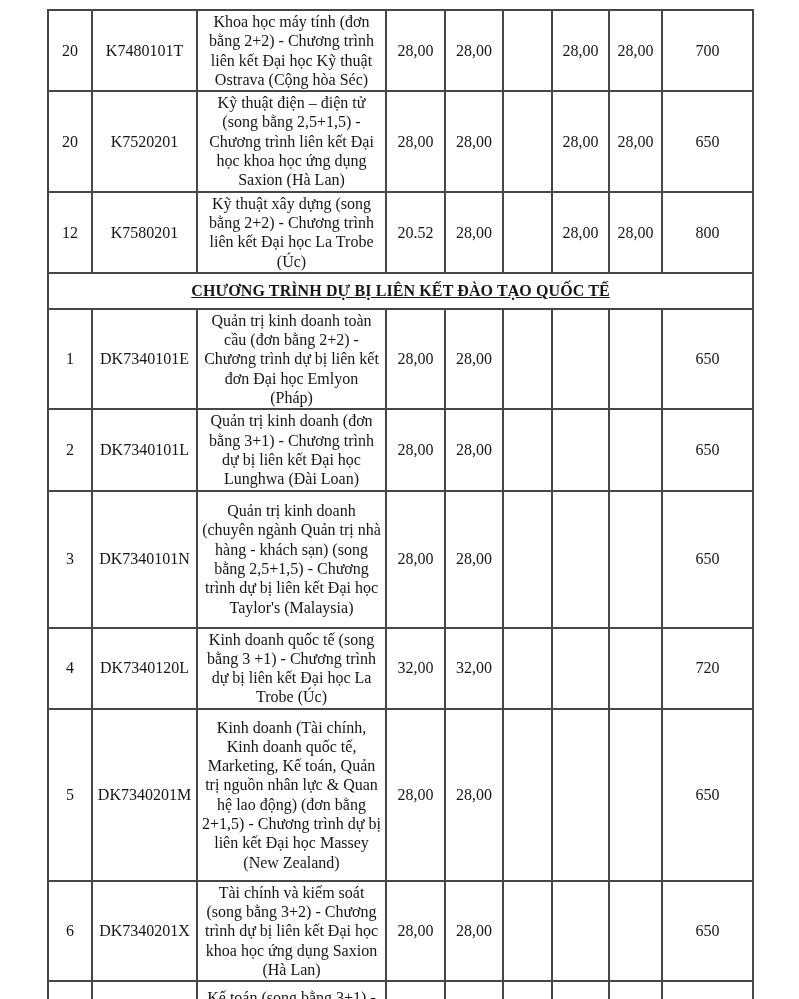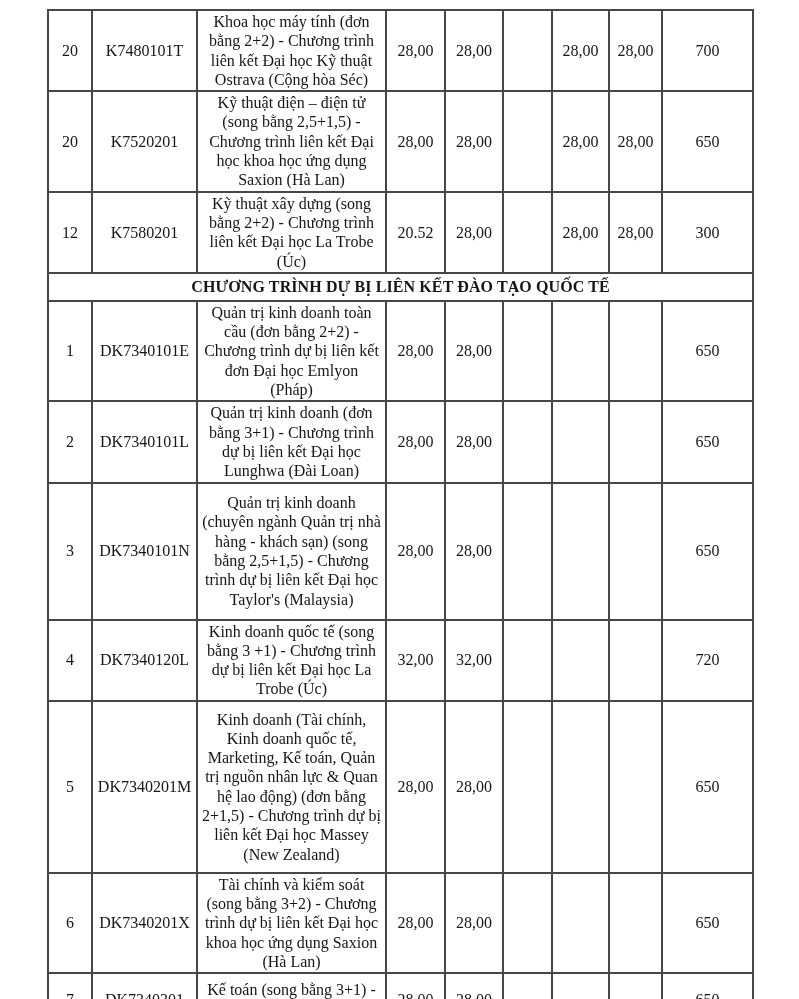--- a/index.html
+++ b/index.html
@@ -85,23 +85,23 @@
         </tr>
         <tr style="height: 78px;">
           <td class="col-stt">12</td>
           <td class="col-code">K7580201</td>
           <td class="col-name">Kỹ thuật xây dựng (song bằng 2+2) - Chương trình liên kết Đại học La Trobe (Úc)</td>
           <td class="col-score">20.52</td>
           <td class="col-score">28,00</td>
           <td class="col-score"></td>
           <td class="col-score">28,00</td>
           <td class="col-score">28,00</td>
-          <td class="col-fee">300</td>
+          <td class="col-fee">800</td>
         </tr>
-        <tr style="height: 28px;">
+        <tr style="height: 36px; text-decoration: underline;">
           <td colspan="9" class="section-header">CHƯƠNG TRÌNH DỰ BỊ LIÊN KẾT ĐÀO TẠO QUỐC TẾ</td>
         </tr>
         <tr style="height: 97px;">
           <td class="col-stt">1</td>
           <td class="col-code">DK7340101E</td>
           <td class="col-name">Quản trị kinh doanh toàn cầu (đơn bằng 2+2) - Chương trình dự bị liên kết đơn Đại học Emlyon (Pháp)</td>
           <td class="col-score">28,00</td>
           <td class="col-score">28,00</td>
           <td class="col-score"></td>
           <td class="col-score"></td>

